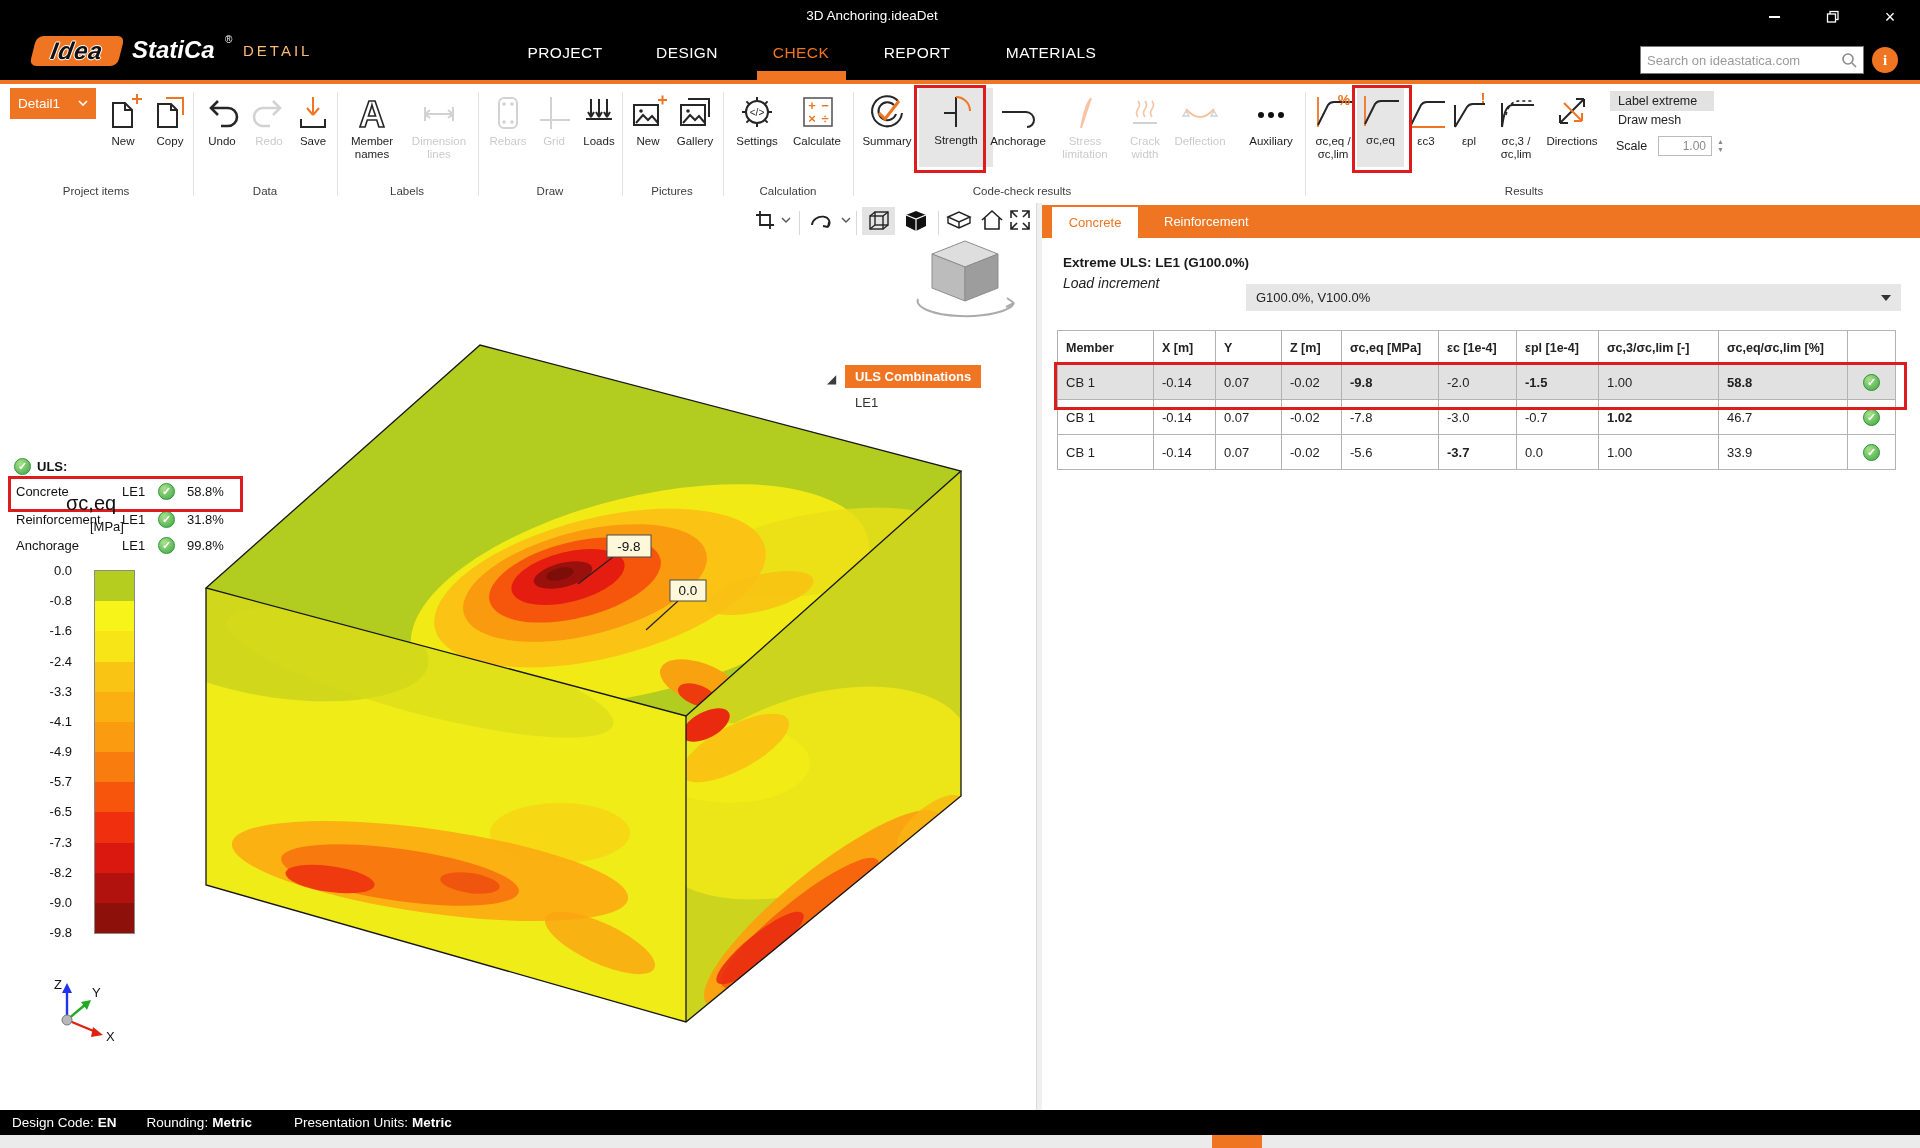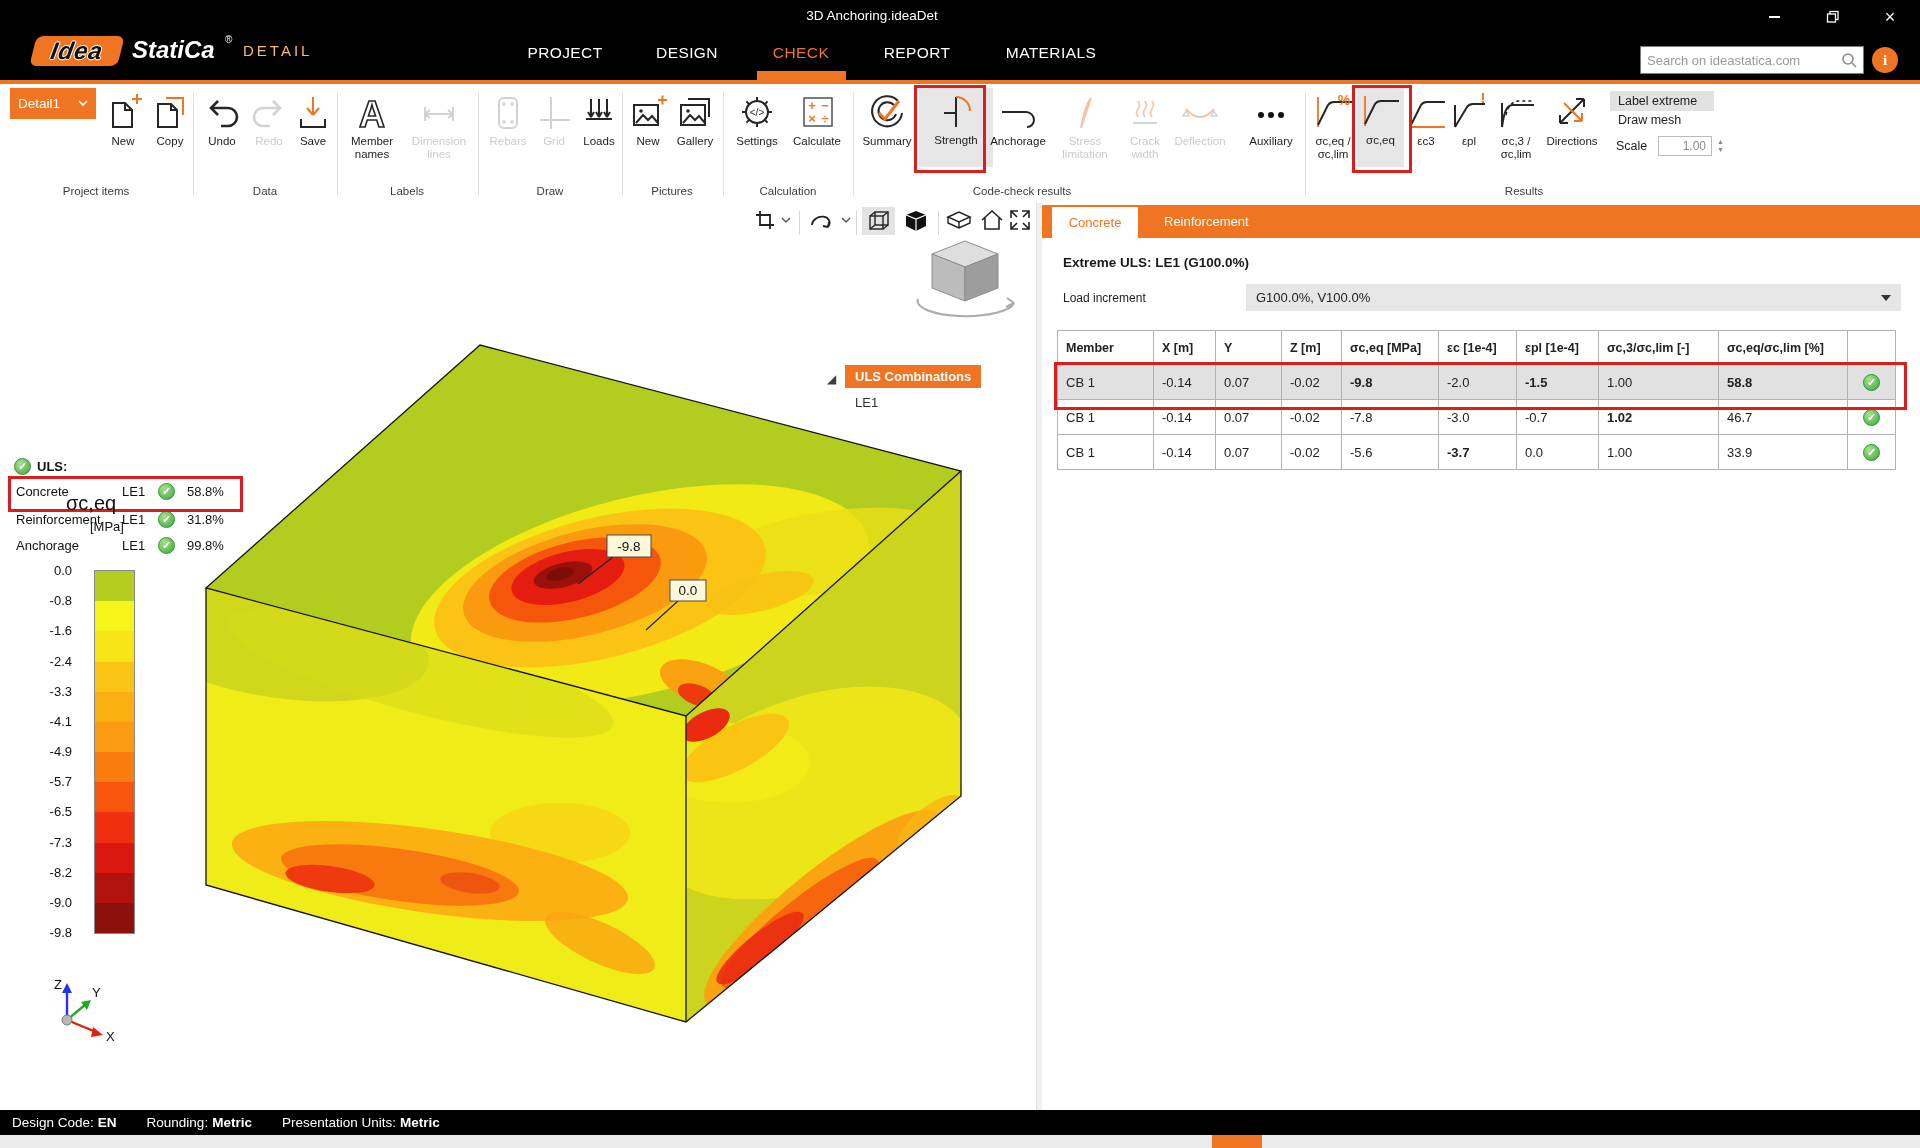--- a/index.html
+++ b/index.html
@@ -66,21 +66,21 @@
   #combo-label{position:absolute;left:845px;top:162px;background:#f07522;color:#fff;font-weight:bold;font-size:13px;padding:4px 10px;}
   #combo-item{position:absolute;left:855px;top:192px;font-size:13px;color:#333;}
   
   #splitter{position:absolute;left:1036px;top:203px;width:6px;height:907px;background:#f0f0f0;border-left:1px solid #ddd;}
   #rpanel{position:absolute;left:1042px;top:203px;width:878px;height:907px;background:#fff;}
   #tabbar{position:absolute;left:0;top:2px;width:878px;height:33px;background:#f07522;}
   #tab-active{position:absolute;left:10px;top:2px;width:86px;height:31px;background:#fff;color:#f07522;font-size:13px;
               display:flex;align-items:center;justify-content:center;}
   #tab-inactive{position:absolute;left:108px;top:0;height:33px;color:#fff;font-size:13px;display:flex;align-items:center;padding:0 14px;}
   #extreme-title{position:absolute;left:21px;top:52px;font-size:13.5px;font-weight:bold;color:#1a1a1a;}
-  #loadinc-label{position:absolute;left:21px;top:88px;font-size:12px;color:#222;}
+  #loadinc-label{position:absolute;left:21px;top:72px;font-size:14px;color:#222;font-style:italic;}
   #loadinc-box{position:absolute;left:204px;top:81px;width:655px;height:27px;background:#e6e6e6;font-size:13px;color:#222;
                display:flex;align-items:center;padding-left:10px;box-sizing:border-box;}
   #loadinc-caret{position:absolute;right:10px;width:0;height:0;border-left:5px solid transparent;border-right:5px solid transparent;border-top:6px solid #333;}
   #rtable{position:absolute;left:15px;top:127px;border-collapse:collapse;font-size:13px;color:#222;}
   #rtable th,#rtable td{border:1px solid #b2b2b2;padding:0 0 0 8px;text-align:left;height:35px;box-sizing:border-box;font-weight:normal;}
   #rtable th{font-weight:bold;font-size:12.5px;height:34px;border-bottom:1px solid #8f8f8f;}
   #rtable{border:1px solid #8f8f8f;}
   #rtable .b{font-weight:bold;}
   #rtable tr.sel td{background:#e1e1e1;}
   #rtable td.ck{padding:0;text-align:center;}
@@ -730,19 +730,19 @@
     </tbody>
       </table>
     <div class="redbox" style="left:12px;top:159px;width:847px;height:42px;"></div>
   </div>
 
   <div id="statusbar">
     <span>Design Code:</span>
       <b>EN</b>
     <span style="margin-left:30px;">Rounding:</span>
       <b>Metric</b>
-    <span style="margin-left:30px;text-align:right;">Presentation Units:</span>
+    <span style="margin-left:42px;text-align:right;">Presentation Units:</span>
       <b>Metric</b>
   </div>
   <div id="bottomstrip">
     <div id="taskbar-accent"></div>
   </div>
 </div>
 
 </body></html>

